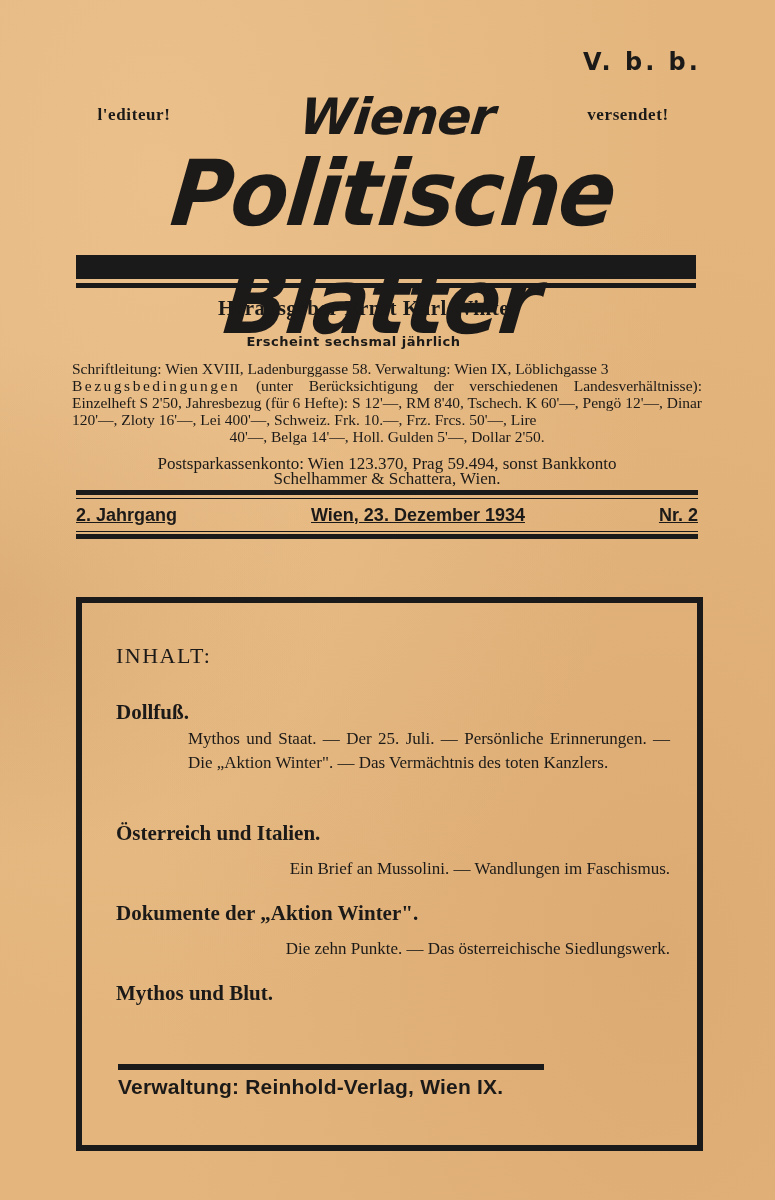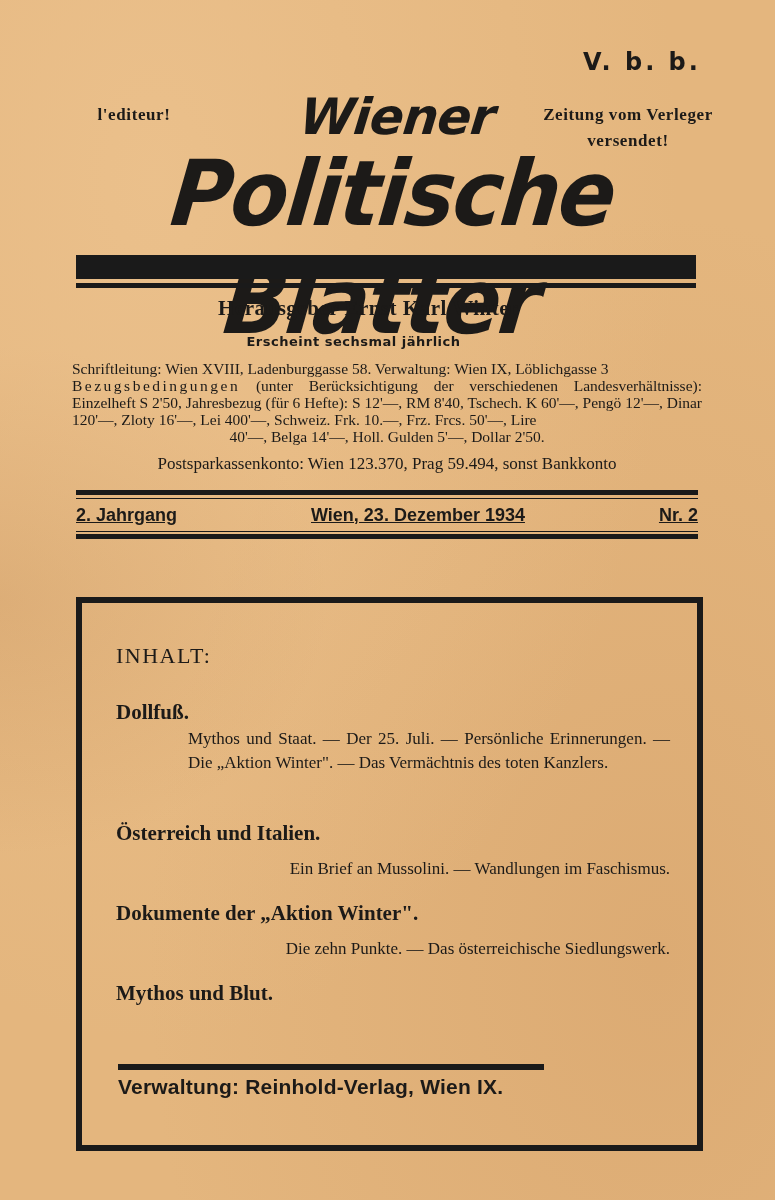--- a/index.html
+++ b/index.html
@@ -50,40 +50,40 @@
 
 <div class="abs" id="vbb">V. b. b.</div>
 
 <div class="abs" id="note-left">
   <div>l'editeur!</div>
 </div>
 
 <div class="abs" id="title-top">Wiener</div>
 
 <div class="abs" id="note-right">
-  <div>Zeitung vom Verleger</div>
   <div>versendet!</div>
 </div>
 
 <div class="abs" id="title-main">Politische Blätter</div>
 
 <div class="abs bar-thick"></div>
 <div class="abs bar-thin"></div>
 
 <div class="abs" id="publisher">Herausgeber Ernst Karl Winter</div>
 <div class="abs" id="frequency">Erscheint sechsmal jährlich</div>
 
 <div class="abs" id="info">
   <p>Schriftleitung: Wien XVIII, Ladenburggasse 58. Verwaltung: Wien IX, Löblichgasse 3</p>
   <p><span class="spaced">Bezugsbedingungen</span><span> (unter Berücksichtigung der verschiedenen Landesverhältnisse): Einzelheft S 2'50, Jahresbezug (für 6 Hefte): S 12'—, RM 8'40, Tschech. K 60'—, Pengö 12'—, Dinar 120'—, Zloty 16'—, Lei 400'—, Schweiz. Frk. 10.—, Frz. Frcs. 50'—, Lire</span></p>
   <p class="last">40'—, Belga 14'—, Holl. Gulden 5'—, Dollar 2'50.</p>
 </div>
 
 <div class="abs" id="postal">
   <div>Postsparkassenkonto: Wien 123.370, Prag 59.494,   sonst Bankkonto</div>
+  <div>Schelhammer &amp; Schattera, Wien.</div>
 </div>
 
 <div class="abs rule" style="top:490px;height:5px;"></div>
 <div class="abs rule" style="top:498px;height:1px;"></div>
 
 <div class="abs" id="issue-bar">
   <span>2. Jahrgang</span>
   <span>Wien, 23. Dezember 1934</span>
   <span>Nr. 2</span>
 </div>

